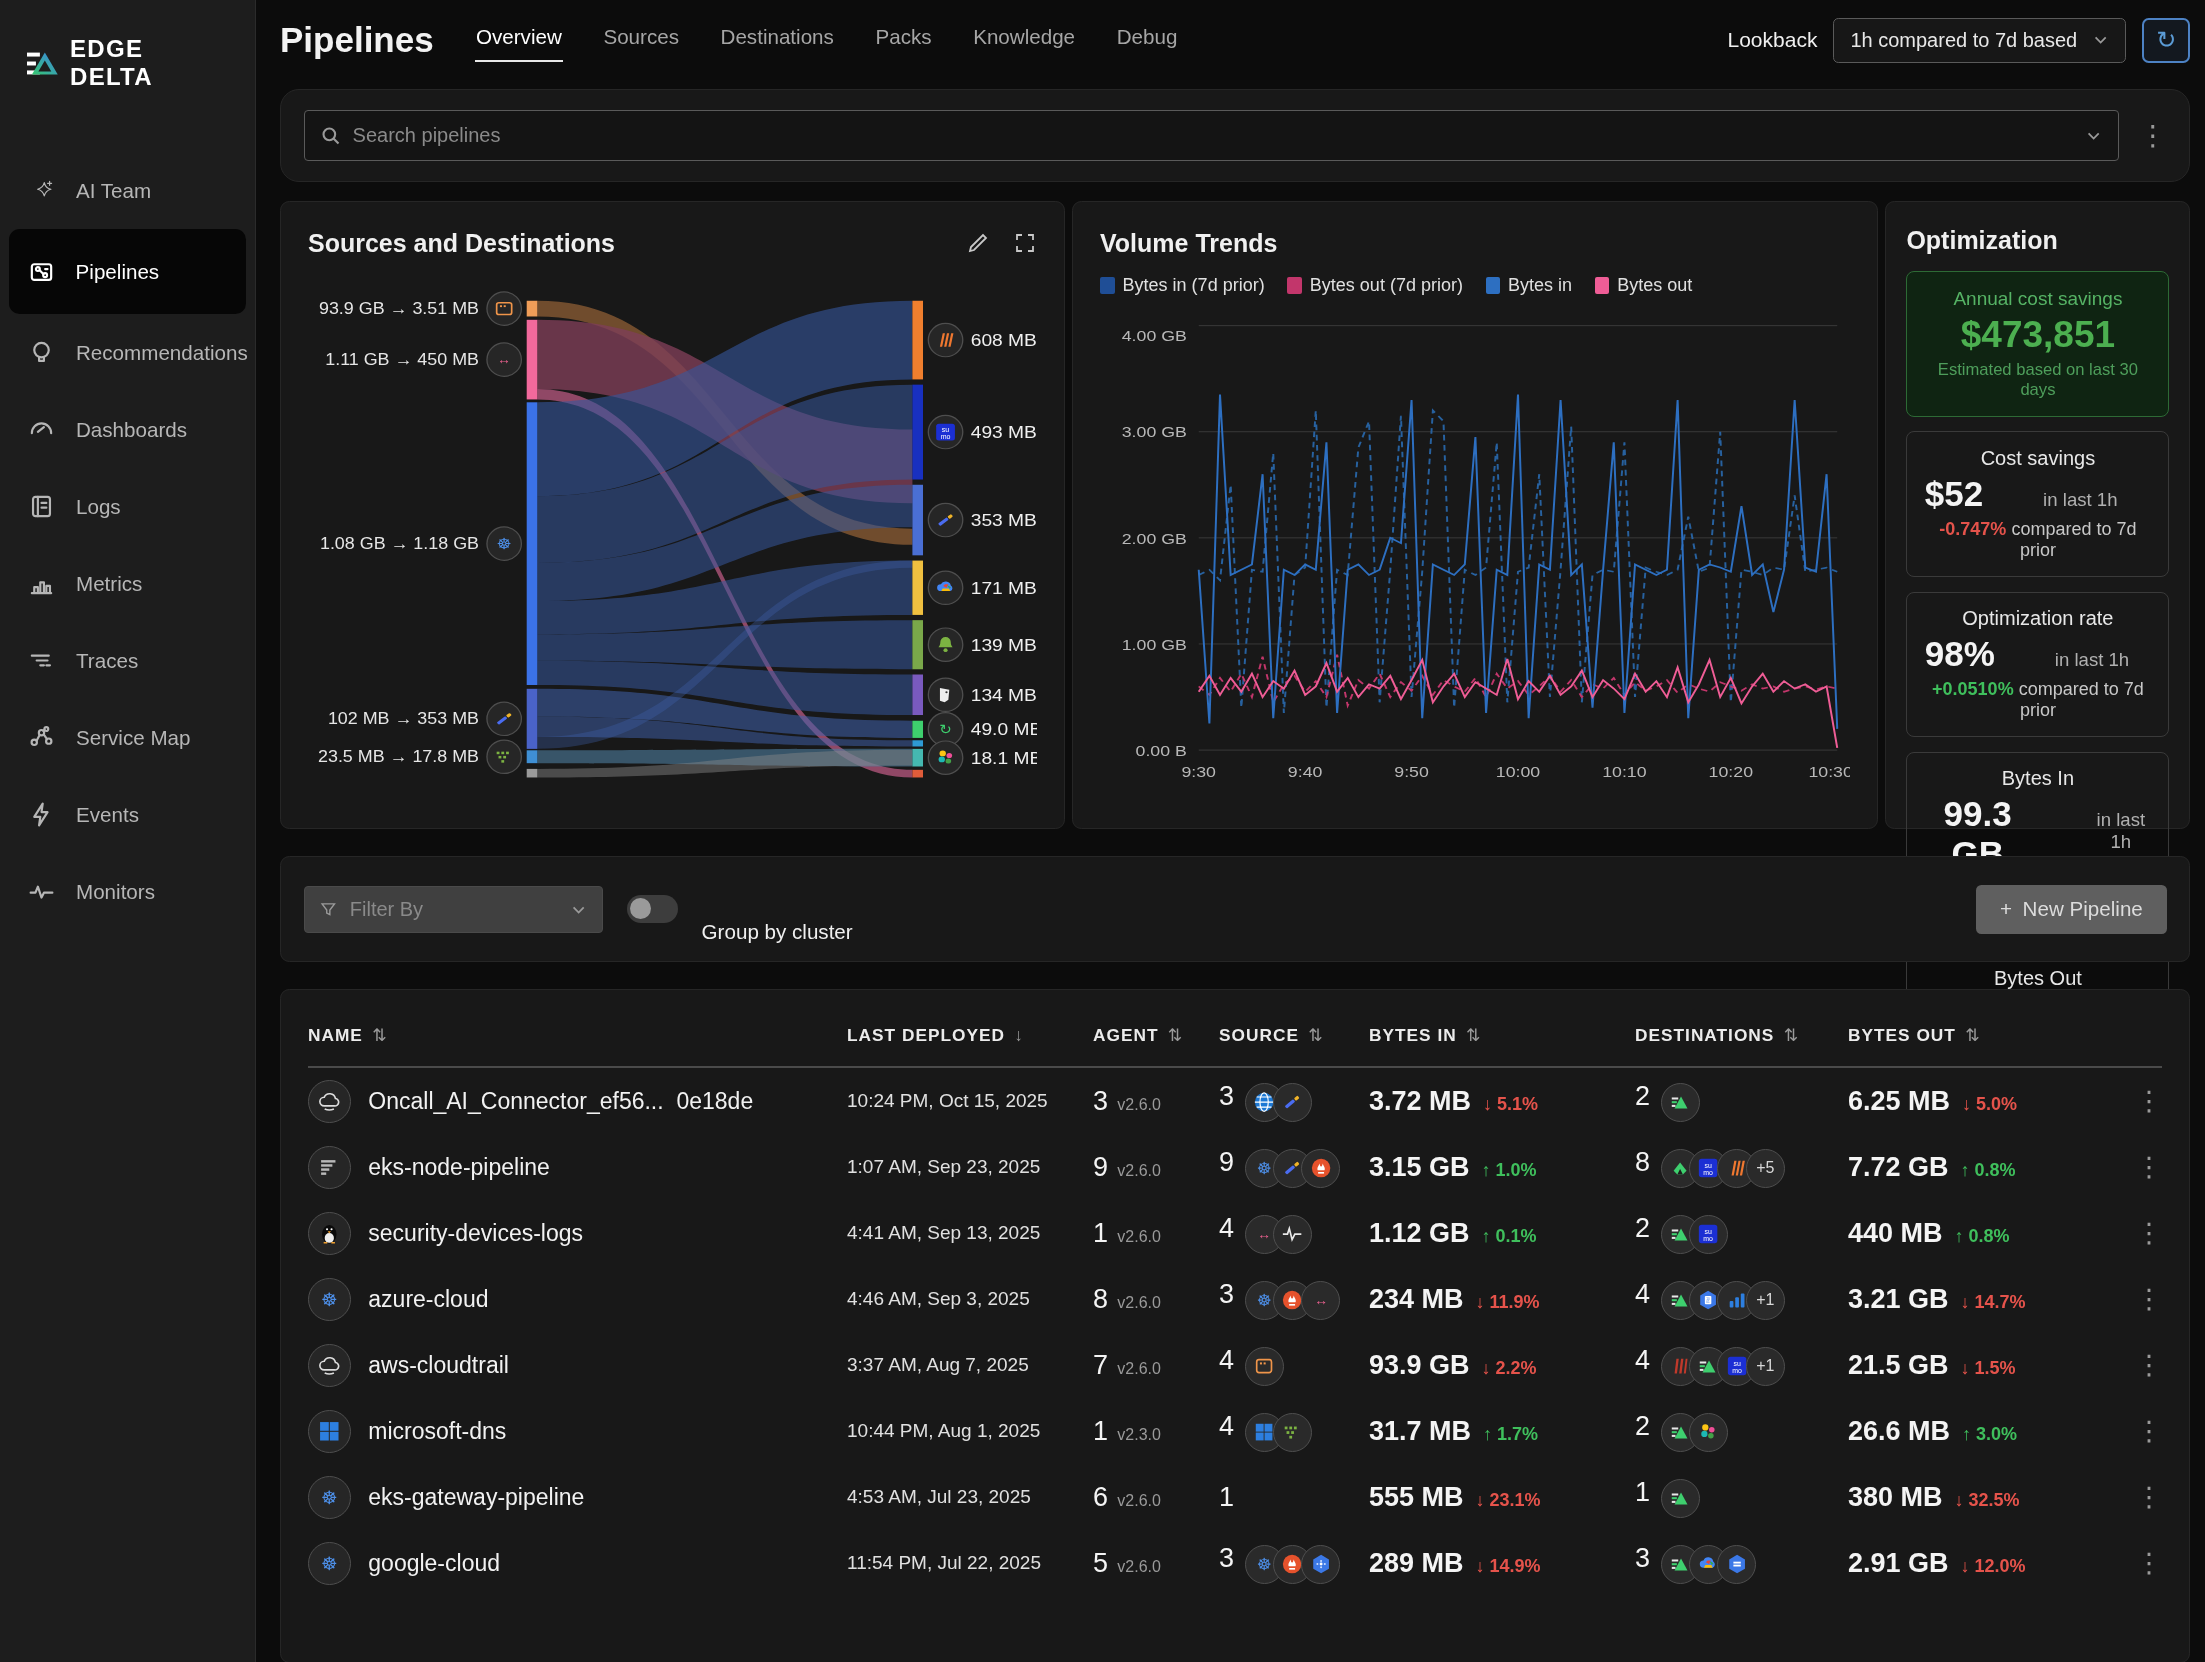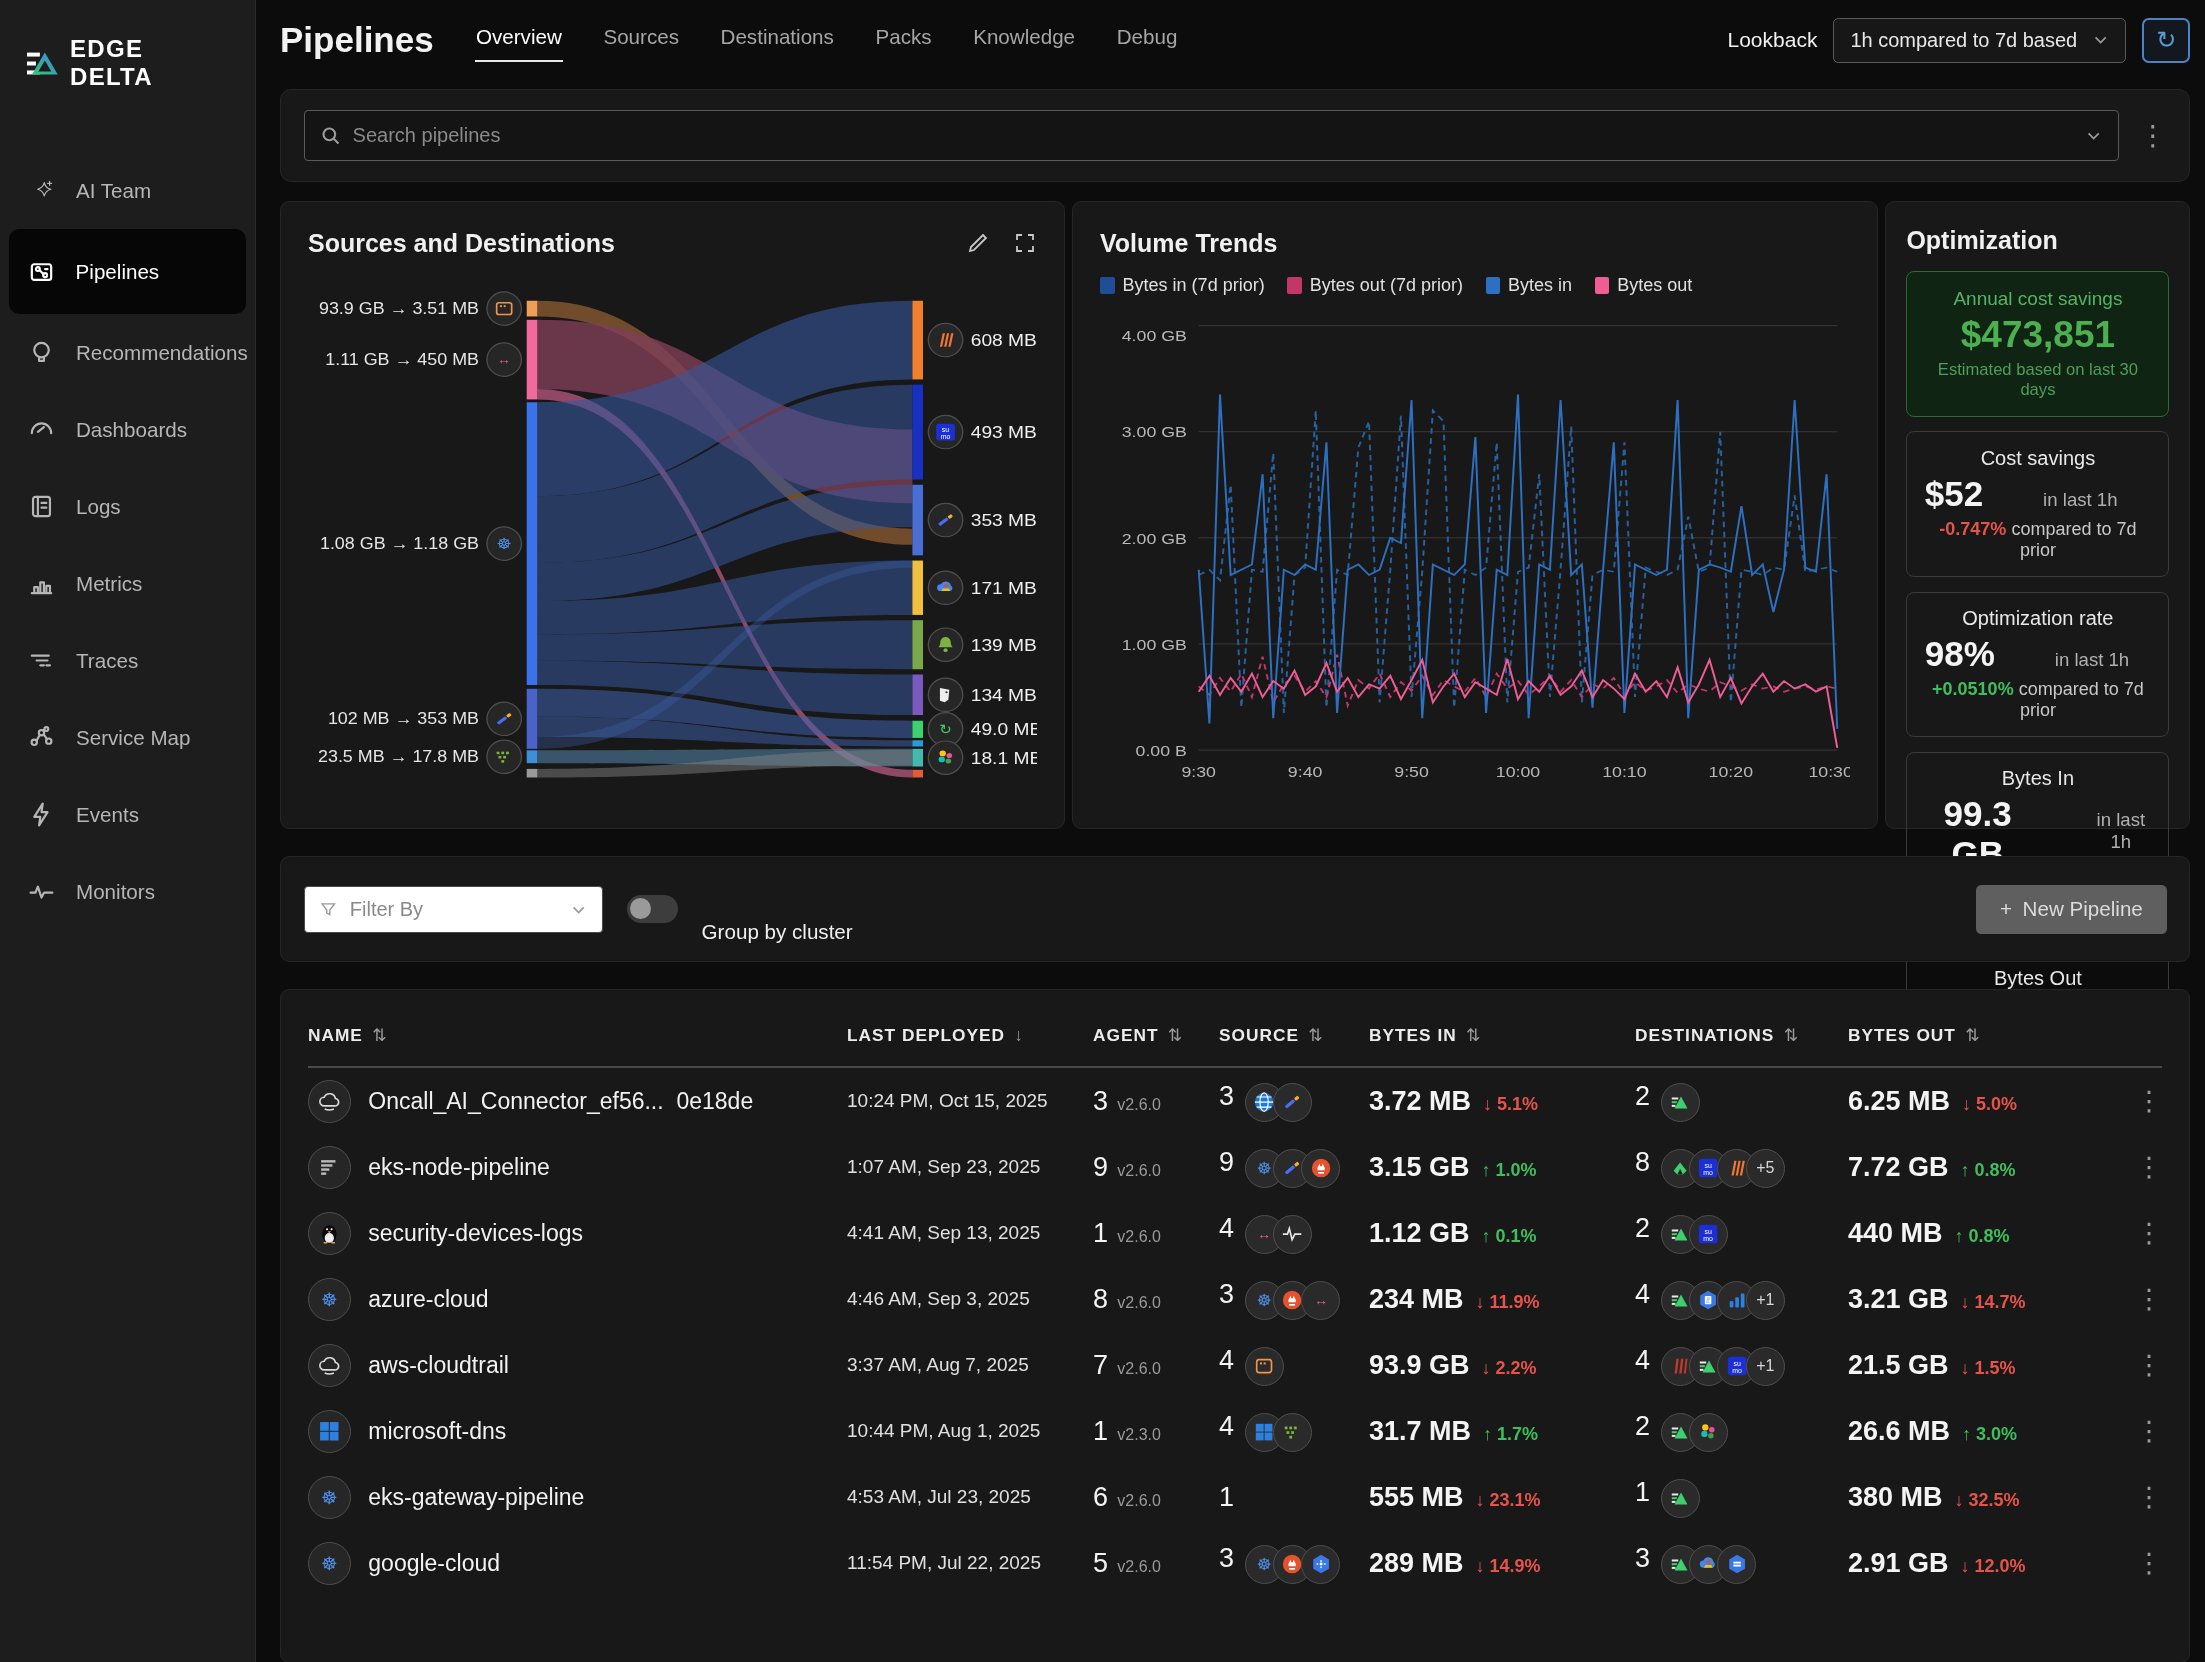--- a/index.html
+++ b/index.html
@@ -29,21 +29,21 @@
   .top-right { margin-left:auto; display:flex; align-items:center; gap:16px; }
   .lb-label { font-size:21px; color:#f0f0f0; }
   .select { display:flex; align-items:center; justify-content:space-between; width:293px; height:45px;
     border:1.3px solid #5a5a5a; border-radius:5.3px; padding:0 16px; font-size:20px; color:#e8e8e8; cursor:pointer; background:#171717;}
   .chev { width:17.3px; height:17.3px; }
   .chev path { stroke:#9a9a9a; stroke-width:2.5; fill:none; }
   .refresh-btn { width:48px; height:45px; border:2px solid #4d82c4; border-radius:6.7px; background:#13181f;
     display:flex; align-items:center; justify-content:center; font-size:24px; color:#5b9bd5; cursor:pointer; }
 
   
-  .search-card { background:#181818; border:0.7px solid #262626; border-radius:11px; margin-top:9.3px;
+  .search-card { background:#181818; border:0.7px solid #262626; border-radius:19px; margin-top:9.3px;
     padding:20px 22.6px; display:flex; align-items:center; gap:20px; }
   .search-box { flex:1; height:51px; border:1.3px solid #5a5a5a; border-radius:4px; display:flex; align-items:center; padding:0 16px; gap:12px; background:#141414; }
   .search-box input { flex:1; background:transparent; border:none; outline:none; color:#d8d8d8; font-size:20px; font-family:"Liberation Sans", sans-serif; }
   .search-box input::placeholder { color:#8a8a8a; }
   .mag { width:20px; height:20px; }
   .mag circle { stroke:#9a9a9a; stroke-width:2.5; fill:none; }
   .mag line { stroke:#9a9a9a; stroke-width:2.5; }
   .kebab { font-size:28px; color:#9a9a9a; cursor:pointer; line-height:1; }
 
   
@@ -72,21 +72,21 @@
   .stat .s-row { display:flex; align-items:baseline; gap:12px; margin-top:4px; }
   .stat .s-value { font-size:35px; font-weight:bold; color:#f4f4f4; }
   .stat .s-suffix { font-size:18.6px; color:#b0b0b0;margin-left:48px; }
   .stat .s-delta { font-size:18px; margin-top:5.3px; color:#c8c8c8; font-weight:bold;}
   .stat .s-delta .pct { font-weight:bold; }
   .down { color:#e5534b; } .up { color:#3fbf5c; }
 
   
   .filter-card { background:#181818; border:0.7px solid #262626; border-radius:9.3px; margin-top:27px;
     padding:17.3px 22.6px; display:flex; align-items:center; gap:24px; }
-  .filter-select { width:299px; height:47px; border:1.3px solid #4a4a4a; border-radius:4px; display:flex; align-items:center; gap:12px; padding:0 14.6px; color:#8a8a8a; font-size:20px; background:#ffffff; cursor:pointer;}
+  .filter-select { width:299px; height:47px; border:1.3px solid #4a4a4a; border-radius:4px; display:flex; align-items:center; gap:12px; padding:0 14.6px; color:#8a8a8a; font-size:20px; background:#404040; cursor:pointer;}
   .filter-select .sp { flex:1; }
   .toggle { width:51px; height:28px; background:#3d3d3d; border-radius:14.6px; position:relative; cursor:pointer; flex:0 0 51px;}
   .toggle .knob { position:absolute; left:3.3px; top:3.3px; width:21px; height:21px; border-radius:50%; background:#9a9a9a; }
   .toggle-label { font-size:20.6px; color:#f0f0f0;margin-top:46px; }
   .new-pipeline { margin-left:auto; background:#5f5f5f; color:#dcdcdc; border:none; border-radius:5.3px;
     height:49px; padding:0 24px; font-size:20.6px; display:flex; align-items:center; gap:10.6px; cursor:pointer; font-family:"Liberation Sans",sans-serif;}
 
   
   .table-card { background:#181818; border:0.7px solid #262626; border-radius:9.3px; margin-top:27px; flex:1; overflow:hidden; padding:35px 27px 0; }
   .trow { display:grid; grid-template-columns:539px 246px 126px 150px 266px 213px 1fr 40px; align-items:center; }

